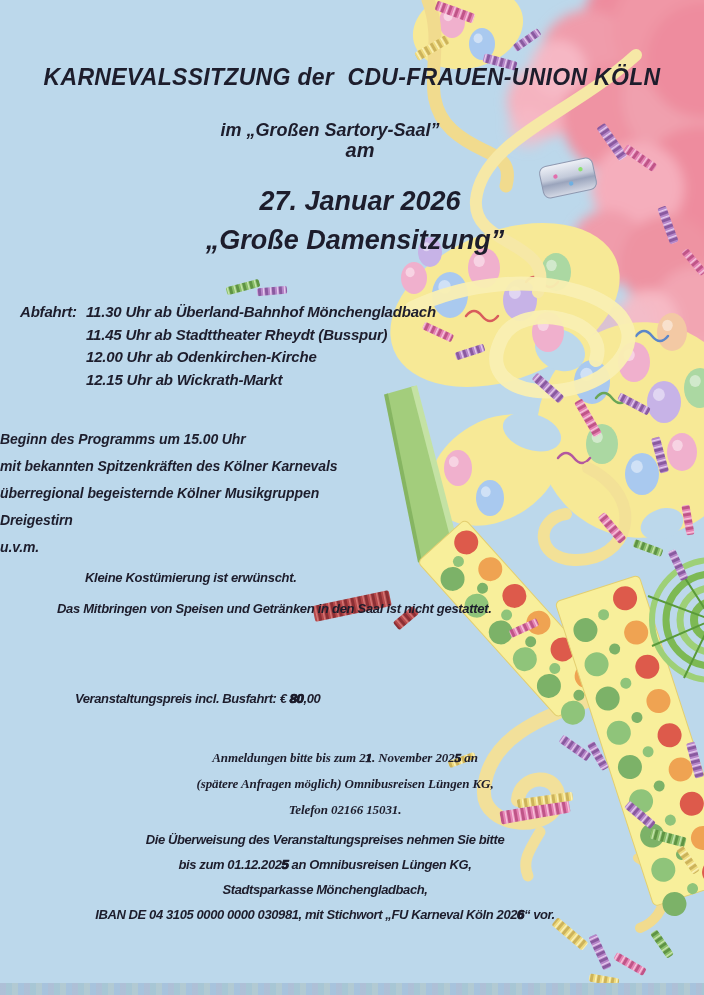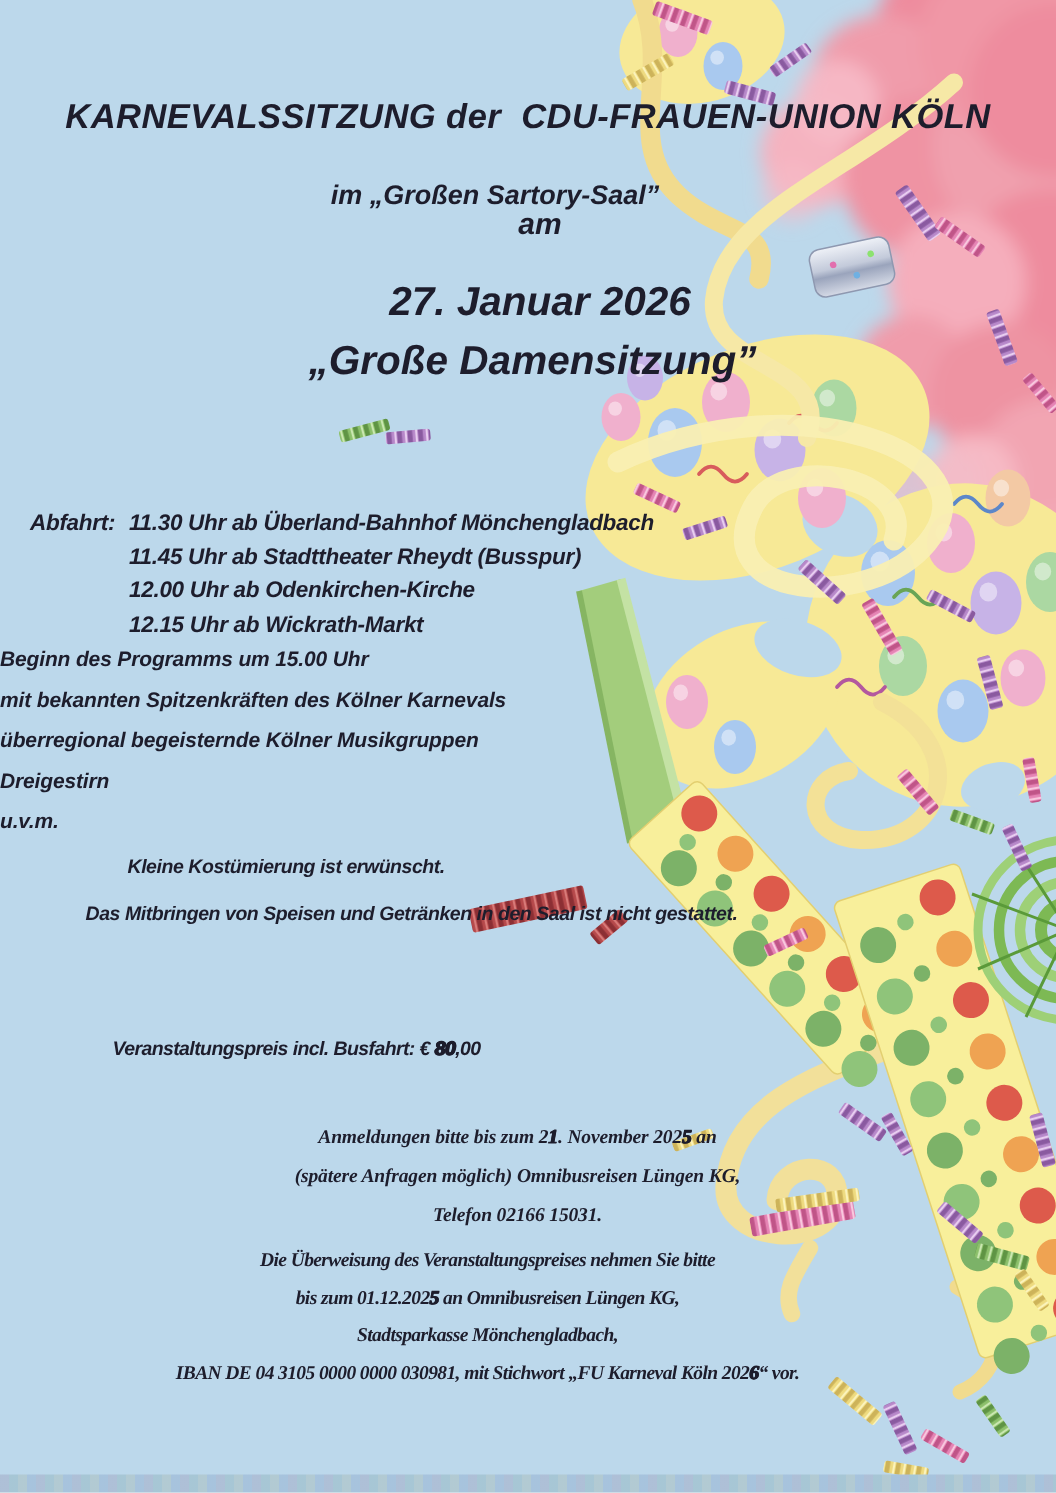--- a/index.html
+++ b/index.html
@@ -11,35 +11,35 @@
     color:var(--text,#1d1d2c);
   }
   .deco-svg{position:absolute;left:0;top:0;z-index:0;}
   .content{position:absolute;left:0;top:0;width:641px;height:995px;z-index:1;}
   .abs{position:absolute;}
   .h1{top:64px;left:0;width:704px;text-align:center;font-size:23px;letter-spacing:.3px;white-space:pre;}
   .h2{top:100px;left:0;width:660px;text-align:center;font-size:18px;margin-top:20px;}
   .h3{top:139px;left:0;width:720px;text-align:center;font-size:20px;}
   .ev-date{top:186px;left:0;width:720px;text-align:center;font-size:27px;}
   .ev-name{top:225px;left:0;width:710px;text-align:center;font-size:27px;}
-  .departure{top:301px;left:20px;display:flex;font-size:15px;letter-spacing:-.2px;margin-top:37px;}
+  .departure{top:301px;left:20px;display:flex;font-size:15px;letter-spacing:-.2px;}
   .dep-label{width:66px;flex:none;}
   .dep-stops .line{line-height:22.5px;}
   .departure{line-height:22.5px;}
   .program{top:426px;left:0;width:704px;text-align:left;font-size:14px;letter-spacing:-.1px;}
   .program .line{line-height:27px;}
   .note{letter-spacing:-.3px;font-size:13px;}
   .costume{top:570px;left:85px;}
   .food{top:601px;left:57px;}
   .end{top:647px;left:50px;font-size:13.5px;letter-spacing:-.2px;}
   .price{top:691px;left:75px;font-size:13px;letter-spacing:-.4px;}
   .registration{top:745px;left:0;width:690px;text-align:center;font-size:13px;letter-spacing:-.1px;}
   .registration .line{line-height:26px;font-family:Liberation Serif, serif;}
   .payment{top:827px;left:0;width:650px;text-align:center;font-size:13px;letter-spacing:-.4px;}
-  .payment .line{line-height:25px;font-family:Liberation Serif, serif;}
+  .payment .line{line-height:25px;}
   .heavy{-webkit-text-stroke:.7px currentColor;text-shadow:.5px 0 currentColor,-.4px 0 currentColor;margin-top:39px;}
   .bottom-strip{
     position:absolute;left:0;bottom:0;width:704px;height:12px;z-index:2;
     background:
       repeating-linear-gradient(90deg, rgba(200,120,160,.10) 0 6px, rgba(120,180,120,.08) 6px 12px,
         rgba(240,220,120,.10) 12px 18px, rgba(120,140,220,.08) 18px 24px),
       var(--bottom-strip,#abc8dd);
   }
 </style>
 </head>

